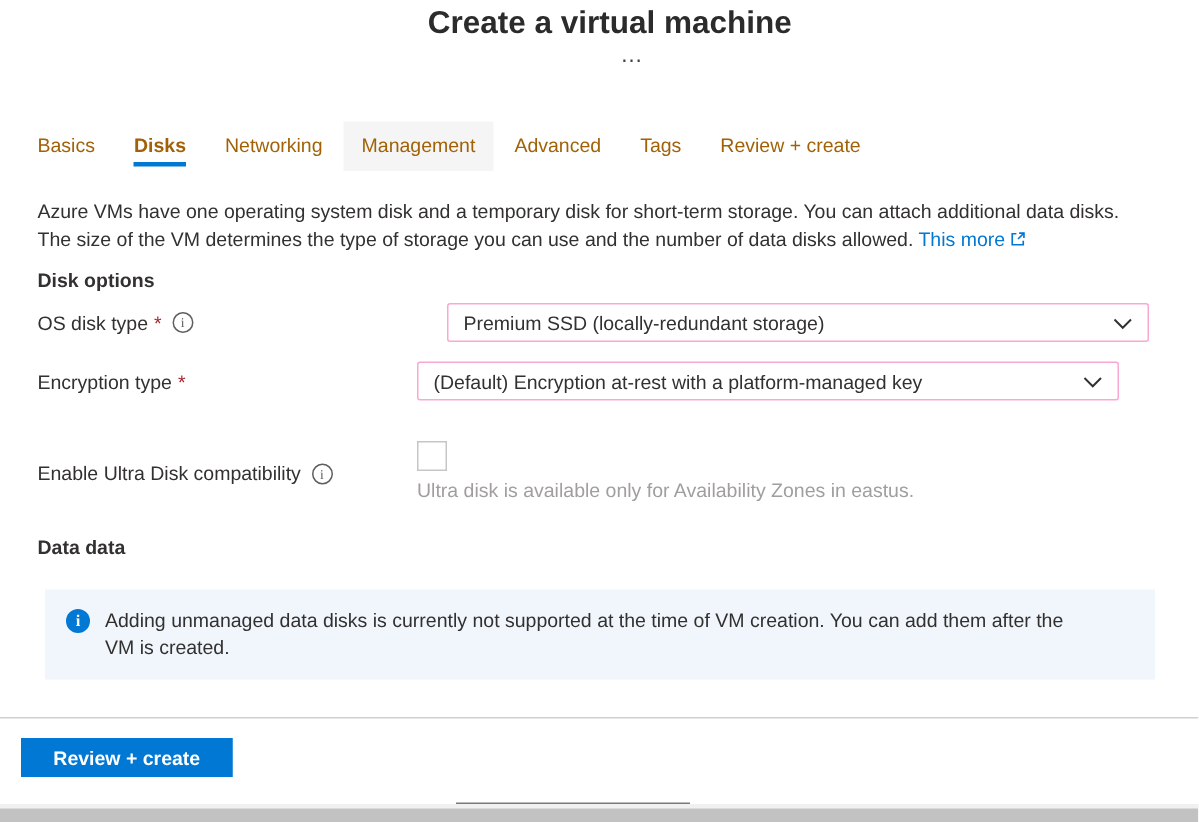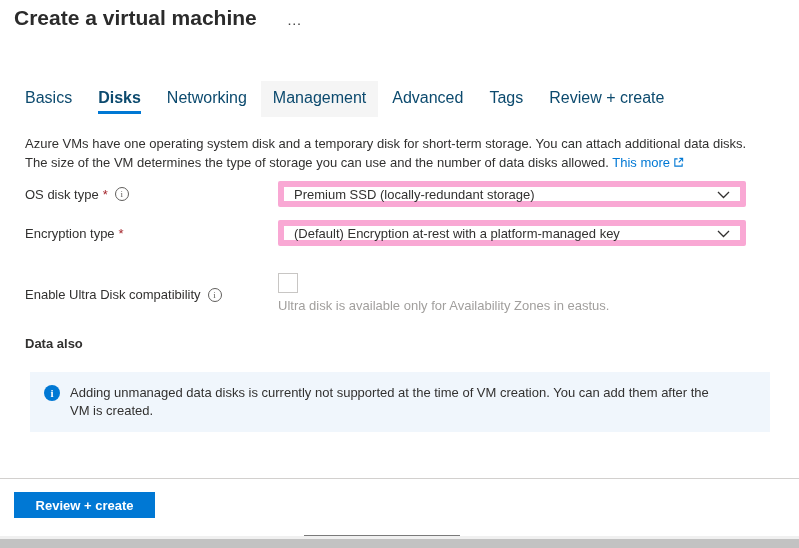--- a/index.html
+++ b/index.html
@@ -2,49 +2,49 @@
 <html><head>
 <meta charset="utf-8">
 <style>
   html,body { margin:0; padding:0; background:#fff; }
   .page {
     position:relative; width:799px; height:548px; background:#ffffff;
     font-family:"Liberation Sans", sans-serif; color:#323130; font-size:13px;
     overflow:hidden;
   }
   
-  .title-row { display:flex; align-items:center; padding:4px 0 0 14px; height:28px; }
+  .title-row { display:flex; align-items:center; padding:4px 0 0 14px; height:28px;flex-direction:column; }
   .page-title { font-size:21px; font-weight:700; color:#2b2b2b; }
   .more-btn { margin-left:30px; font-size:15px; color:#444; letter-spacing:1px; cursor:pointer; line-height:10px; padding-top:4px; }
   
   .tabs { display:flex; gap:26px; margin:49px 0 0 25px; align-items:flex-start; }
-  .tab { padding:8px 0 7px; font-size:16px; color:#0c4a6e; cursor:pointer; white-space:nowrap; }
+  .tab { padding:8px 0 7px; font-size:13px; color:#a16207; cursor:pointer; white-space:nowrap; }
   .tab.selected { font-weight:700; padding-bottom:4px; border-bottom:3px solid #0078d4; }
   .tab.hovered { background:#f5f5f5; padding:8px 12px 10px; margin:0 -12px; }
   
   .intro { margin:17px 30px 0 25px; line-height:19px; }
   .link { color:#0078d4; cursor:pointer; text-decoration:none; }
   .ext-icon { display:inline-block; margin-left:3px; vertical-align:-1px; }
   
   .section-heading { margin:9px 0 0 25px; font-weight:700; font-size:13px; }
   .section-heading.data { margin-top:23px; }
   
   .form-row { display:flex; margin-left:25px; align-items:center; }
-  .row-os { margin-top:8px; }
+  .row-os { margin-top:8px;gap:20px; }
   .row-enc { margin-top:13px; }
   .row-ultra { margin-top:27px; align-items:center; }
   .label-col { width:253px; display:flex; align-items:center; flex:none; }
   .required { color:#a4262c; margin-left:4px; }
   .info-icon {
     width:12px; height:12px; border:1px solid #605e5c; border-radius:50%;
     color:#605e5c; font-size:9px; line-height:12px; text-align:center;
     font-family:"Liberation Serif", serif; margin-left:7px; flex:none; cursor:pointer;
   }
   .select {
-    width:468px; height:26px; border:6px solid #f9a8d4; border-radius:2px;
+    width:468px; height:26px; border:1px solid #f9a8d4; border-radius:2px;
     box-sizing:border-box; background:#fff; display:flex; align-items:center;
     justify-content:space-between; padding:0 10px; cursor:pointer;
   }
   .select-value { font-size:13px; color:#323130; }
   .ultra-label { padding-top:3px; }
   .checkbox { width:18px; height:18px; border:1px solid #c8c6c4; background:#fff; box-sizing:content-box; cursor:pointer; }
   .helper { color:#a19f9d; margin-top:5px; font-size:13px; }
   .data-desc { margin:11px 40px 0 25px; line-height:19px; }
   
   .banner { margin:21px 0 0 30px; width:740px; background:#f0f6fc; padding:12px 14px; box-sizing:border-box; display:flex; gap:10px; }
@@ -86,20 +86,21 @@
 
   <div class="intro">
     <span>Azure VMs have one operating system disk and a temporary disk for short-term storage. You can attach additional data disks. The size of the VM determines the type of storage you can use and the number of data disks allowed.</span>
     <a class="link"><span>This more</span><span class="ext-icon"><svg width="11" height="11" viewBox="0 0 12 12">
             <path d="M5 2 H2 V10 H10 V7" fill="none" stroke="#0078d4" stroke-width="1.2"></path>
             <path d="M7 1.5 H10.5 V5" fill="none" stroke="#0078d4" stroke-width="1.2"></path>
             <path d="M10.5 1.5 L6.2 5.8" stroke="#0078d4" stroke-width="1.2"></path>
           </svg></span></a>
   </div>
 
+  <div class="section-heading">Disk options</div>
 
   <div class="form-row row-os">
     <div class="label-col">
       <span>OS disk type</span>
       <span class="required">*</span>
       <span class="info-icon">i</span>
     </div>
     <div class="select">
       <span class="select-value">Premium SSD (locally-redundant storage)</span>
       <span><svg width="13" height="8" viewBox="0 0 13 8">
@@ -125,21 +126,21 @@
     <div class="label-col ultra-label">
       <span>Enable Ultra Disk compatibility</span>
       <span class="info-icon">i</span>
     </div>
     <div>
       <div class="checkbox"></div>
       <div class="helper">Ultra disk is available only for Availability Zones in eastus.</div>
     </div>
   </div>
 
-  <div class="section-heading data">Data also</div>
+  <div class="section-heading data">Data data</div>
 
   <div class="banner">
     <span class="banner-icon">i</span>
     <span class="banner-text">Adding unmanaged data disks is currently not supported at the time of VM creation. You can add them after the VM is created.</span>
   </div>
 
   <div class="footer">
     <div class="btn btn-primary">Review + create</div>
     <div class="btn btn-secondary btn-next">Next : Networking &gt;</div>
   </div>

